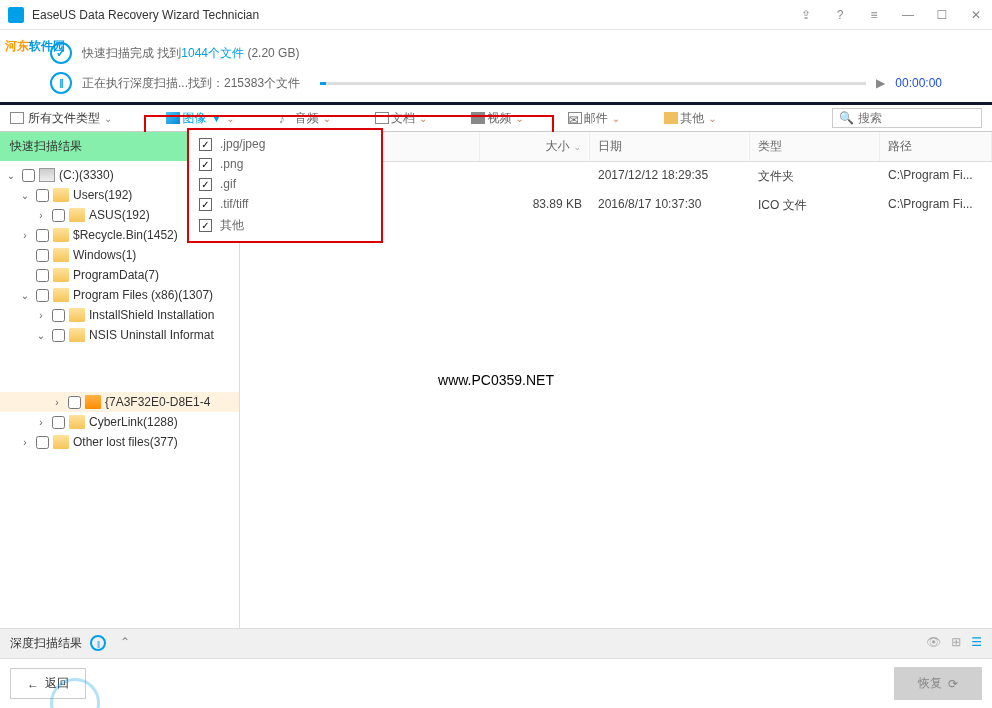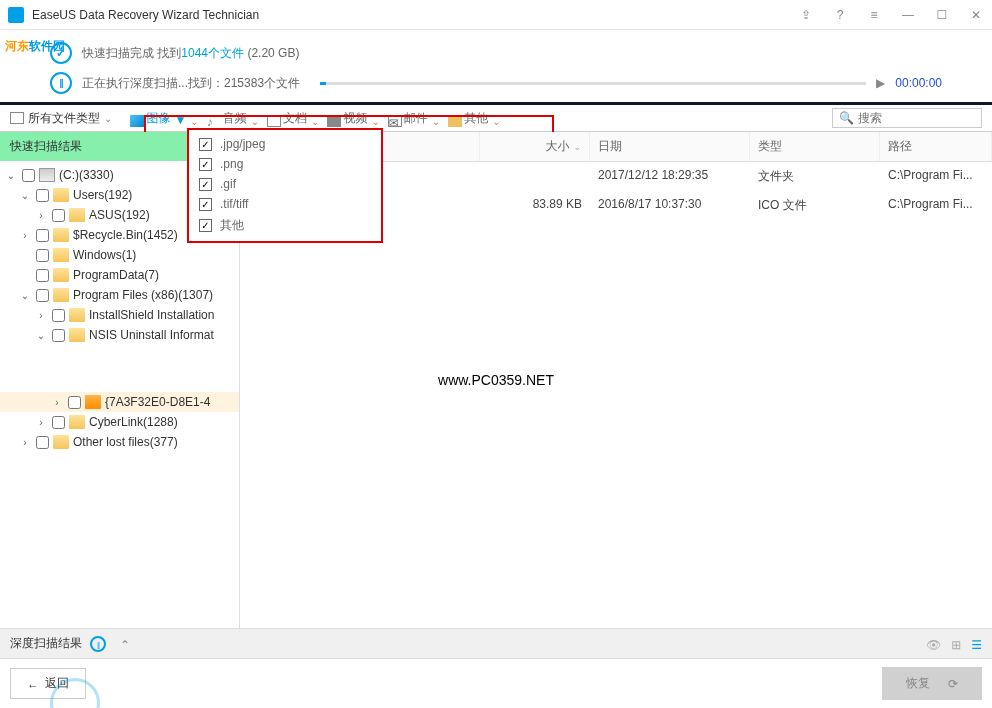--- a/index.html
+++ b/index.html
@@ -25,21 +25,21 @@
 .status-row .progress-area { flex: 1; display: flex; align-items: center; gap: 10px; margin-left: 20px; }
 .status-row .progress-bar { flex: 1; height: 3px; background: #ddd; position: relative; }
 .status-row .progress-bar .fill { position: absolute; left: 0; top: 0; height: 100%; width: 1%; background: #00a0e9; }
 .status-row .play-icon { color: #888; }
 .status-row .time { color: #1d4ed8; }
 
 
 .filter-bar { display: flex; align-items: center; padding: 4px 10px; border-top: 3px solid #0f172a; border-bottom: 1px solid #ccc; height: 30px; }
 .filter-bar .all-types { display: flex; align-items: center; gap: 4px; color: #333; margin-right: 18px; }
 .filter-bar .all-types .dev-icon { width: 14px; height: 12px; border: 1px solid #888; }
-.filter-bar .category { display: flex; align-items: flex-end; gap: 2px; margin-right: 8px; color: #666; cursor: pointer; }
+.filter-bar .category { display: flex; align-items: center; gap: 2px; margin-right: 8px; color: #666; cursor: pointer; margin-left: 36px; }
 .filter-bar .category.active { color: #00a0e9; background: #fff; }
 .filter-bar .cat-icon { width: 14px; height: 12px; display: inline-block; }
 .filter-bar .cat-icon.img { background: linear-gradient(135deg, #4fc3f7, #0288d1); }
 .filter-bar .cat-icon.audio { color: #888; }
 .filter-bar .cat-icon.doc { border: 1px solid #888; }
 .filter-bar .cat-icon.video { background: #888; }
 .filter-bar .cat-icon.mail { border: 1px solid #888; }
 .filter-bar .cat-icon.other { background: #f0c060; }
 .filter-bar .chev { color: #d08060; font-size: 10px; margin-left: 2px; }
 .filter-bar .search { margin-left: auto; display: flex; align-items: center; border: 1px solid #ccc; padding: 2px 6px; width: 150px; }
@@ -89,31 +89,31 @@
 .td-path { flex: 1; }
 
 
 .dropdown-panel { position: absolute; left: 187px; top: 128px; width: 196px; background: #fff; border: 2px solid #d00; z-index: 20; padding: 4px 0; }
 .dropdown-panel .opt { display: flex; align-items: center; padding: 3px 10px; gap: 8px; cursor: pointer; }
 .dropdown-panel .opt .cb { width: 13px; height: 13px; border: 1px solid #666; display: flex; align-items: center; justify-content: center; font-size: 10px; }
 .dropdown-panel .opt .cb.checked::before { content: "✓"; color: #000; }
 .dropdown-panel .opt .txt { color: #666; }
 
 
-.deep-scan-header { border-top: 1px solid #ddd; background: #f0f0f0; padding: 6px 10px; display: flex; align-items: flex-end; gap: 8px; }
+.deep-scan-header { border-top: 1px solid #ddd; background: #f0f0f0; padding: 6px 10px; display: flex; align-items: flex-start; gap: 8px; }
 .deep-scan-header .title { color: #333; }
 .deep-scan-header .pause-icon { width: 16px; height: 16px; border: 2px solid #00a0e9; border-radius: 50%; display: flex; align-items: center; justify-content: center; color: #00a0e9; font-size: 8px; }
 .deep-scan-header .pause-icon::before { content: "||"; letter-spacing: -1px; }
 .deep-scan-header .up-arrow { color: #888; margin-left: 6px; }
 .deep-scan-header .view-icons { margin-left: auto; display: flex; gap: 10px; color: #aaa; }
 .deep-scan-header .view-icons span:last-child { color: #00a0e9; }
 
 .footer { border-top: 1px solid #ddd; padding: 10px; display: flex; align-items: center; height: 50px; }
 .footer .back-btn { border: 1px solid #ccc; padding: 6px 16px; background: #fff; cursor: pointer; color: #333; display: flex; align-items: center; gap: 6px; }
-.footer .recover-btn { margin-left: auto; background: #d0d0d0; color: #888; padding: 8px 24px; border: none; cursor: pointer; display: flex; align-items: center; gap: 18px; }
+.footer .recover-btn { margin-left: auto; background: #d0d0d0; color: #888; padding: 8px 24px; border: none; cursor: pointer; display: flex; align-items: center; gap: 6px; }
 
 
 .center-watermark { position: absolute; left: 50%; top: 50%; transform: translate(-50%, -50%); color: #000000; font-size: 14px; pointer-events: none; z-index: 1; }
 
 
 .bottom-circle { position: absolute; left: 50px; bottom: -20px; width: 50px; height: 50px; border: 3px solid rgba(0,160,233,0.3); border-radius: 50%; pointer-events: none; }
 </style>
 </head>
 <body>
 

